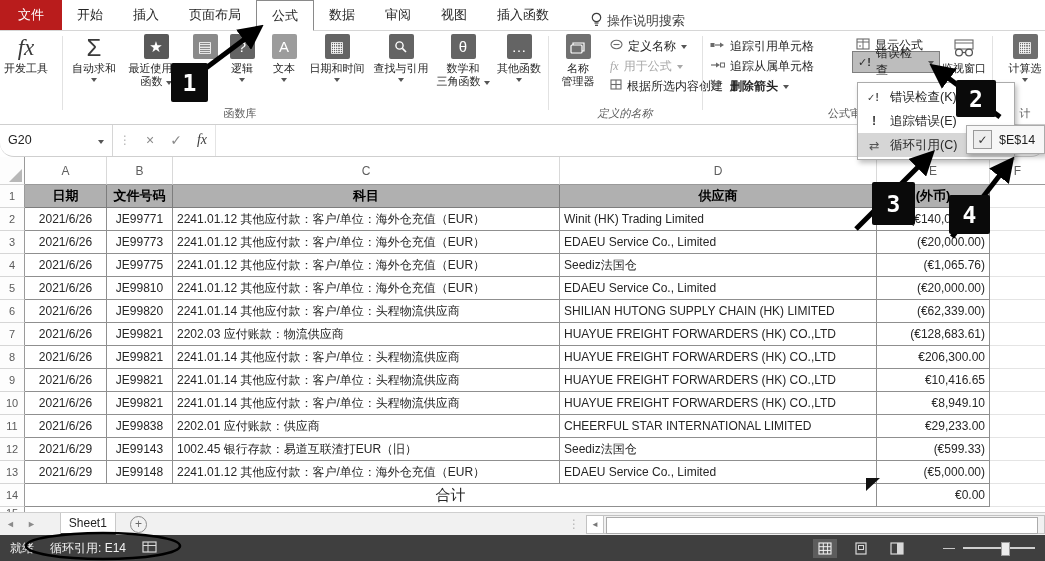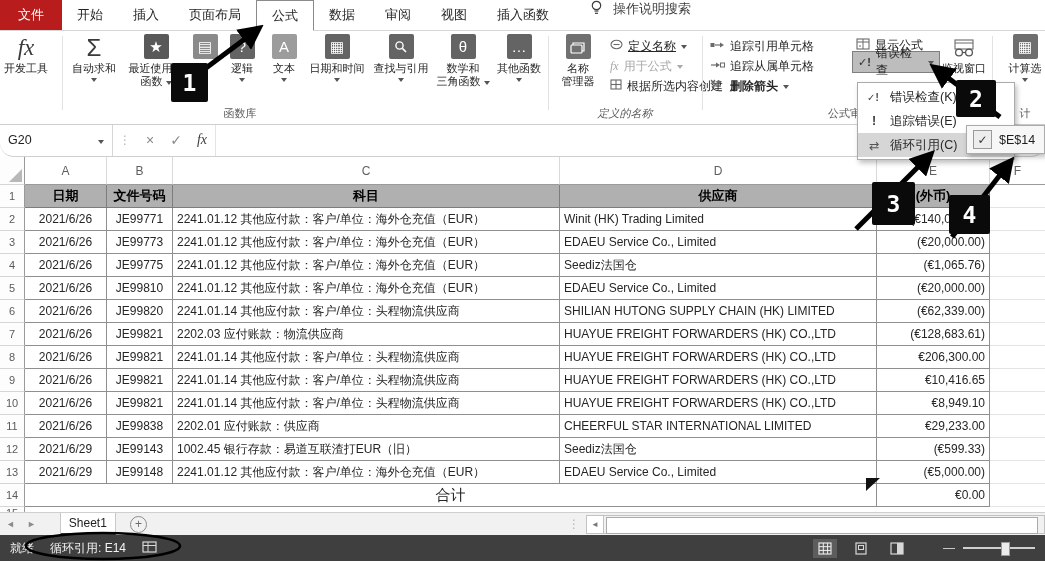--- a/index.html
+++ b/index.html
@@ -5,21 +5,21 @@
   html,body{margin:0;padding:0;}
   body{width:1045px;height:561px;position:relative;overflow:hidden;background:#fff;
        font-family:"Liberation Sans","DejaVu Sans",sans-serif;color:#1f1f1f;}
   .abs{position:absolute;}
   
   #menubar{left:0;top:0;width:1045px;height:30px;display:flex;align-items:stretch;
            border-bottom:1px solid #d6d6d6;background:#fff;z-index:4;}
   .file-tab{background:#b91c1c;color:#fff;padding:0 18px;display:flex;align-items:center;font-size:13px;}
   .mtab{padding:0 15px;display:flex;align-items:center;font-size:13px;color:#262626;cursor:default;}
   .mtab.active{border:1px solid #8a8a8a;border-bottom:1px solid #fff;background:#fff;margin-bottom:-1px;z-index:6;}
-  .searchbox{display:flex;align-items:flex-start;gap:10px;color:#3d3d3d;margin-left:26px;font-size:13px;}
+  .searchbox{display:flex;align-items:flex-end;gap:4px;color:#3d3d3d;margin-left:26px;font-size:13px;}
   
   #ribbon{left:0;top:30px;width:1045px;height:94px;background:#fff;border-bottom:1px solid #cfcfcf;z-index:2;}
   .rsep{position:absolute;top:6px;bottom:14px;border-left:1px solid #e2e2e2;}
   .glabel{position:absolute;bottom:3px;font-size:11px;color:#5a5a5a;text-align:center;}
   .bb{position:absolute;top:4px;display:flex;flex-direction:column;align-items:center;
       font-size:11px;color:#262626;line-height:13px;text-align:center;}
   .ibox{width:25px;height:25px;background:#646464;color:#fff;border-radius:2px;display:flex;
         align-items:center;justify-content:center;font-size:15px;margin-bottom:3px;}
   .ibox.light{background:#9c9c9c;}
   .bigglyph{font-size:24px;line-height:26px;color:#3a3a3a;height:28px;display:flex;align-items:center;}
@@ -196,21 +196,21 @@
   <div class="bb" style="left:552px;width:52px;">
     <span class="ibox" style="background:#707070;">
       <svg width="16" height="14" viewBox="0 0 16 14">
           <rect x="1" y="5" width="11" height="8" rx="1" fill="none" stroke="#fff" stroke-width="1.2"></rect>
           <path d="M3,5 v-2 h11 v8 h-2" fill="none" stroke="#fff" stroke-width="1.2"></path>
         </svg>
     </span>
     <span>名称</span>
     <span>管理器</span>
   </div>
-  <div class="sb" style="left:610px;top:6px;text-decoration:underline;">
+  <div class="sb" style="left:610px;top:6px;">
     <span><svg width="13" height="11" viewBox="0 0 13 11">
           <ellipse cx="6.5" cy="5.5" rx="5.5" ry="4.2" fill="none" stroke="#6a6a6a" stroke-width="1.1"></ellipse>
           <line x1="3.5" y1="5.5" x2="9.5" y2="5.5" stroke="#6a6a6a" stroke-width="1.1"></line>
         </svg></span>
     <span>定义名称</span>
       <span class="chev"></span>
   </div>
   <div class="sb disabled" style="left:610px;top:26px;">
     <span style="font-family:'Liberation Serif',serif;font-style:italic;color:#a8a8a8;">fx</span>
     <span>用于公式</span>

